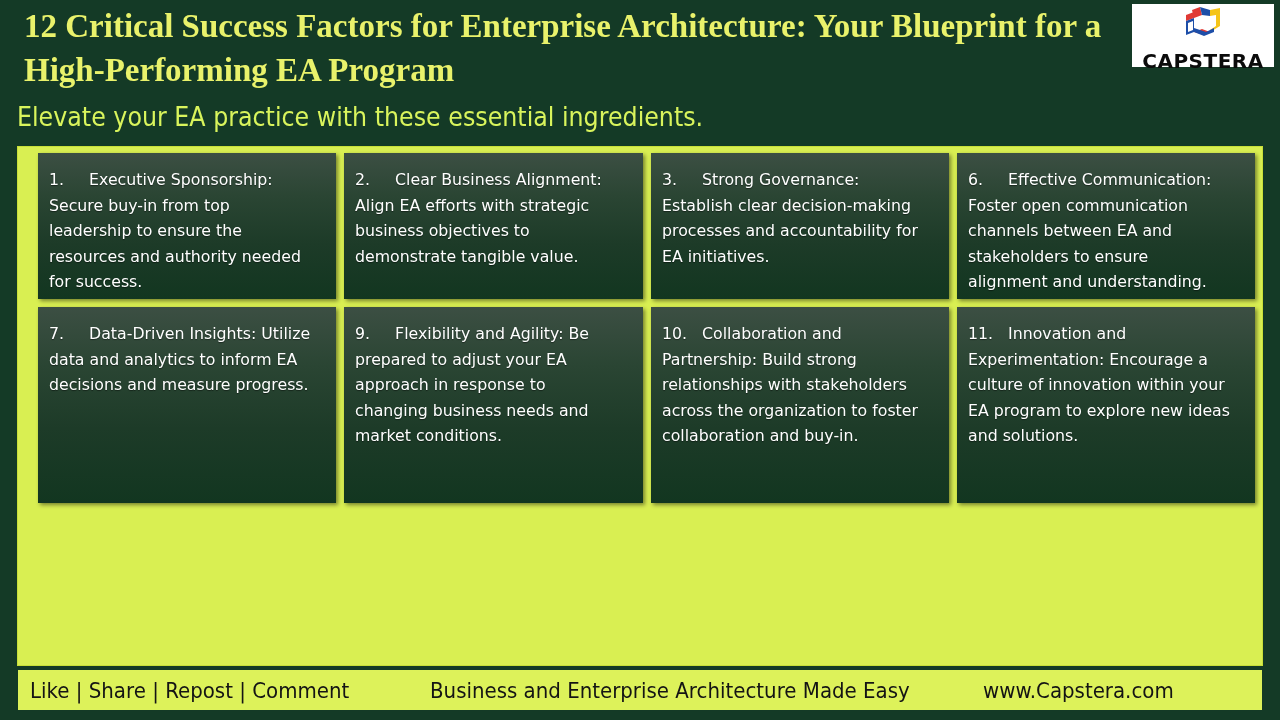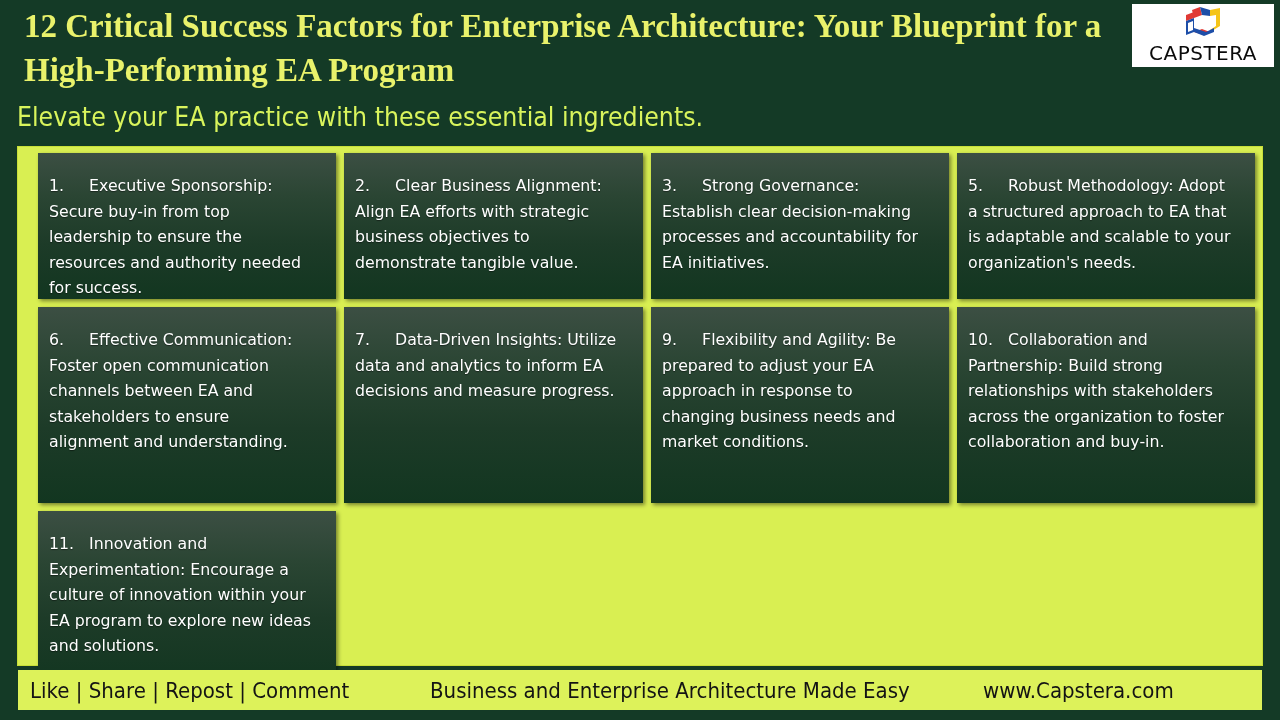--- a/index.html
+++ b/index.html
@@ -64,26 +64,26 @@
     padding-top: 2px;
     box-sizing: border-box;
   }
   #logo-mark {
     width: 46px;
     height: 32px;
     position: relative;
   }
   #logo-text {
     font-family: "DejaVu Sans", sans-serif;
-    font-weight: normal;
+    font-weight: bold;
     font-size: 20px;
     letter-spacing: 0.5px;
     color: #0b0b0b;
     line-height: 22px;
-    margin-top: 4px;
+    margin-top: 12px;
   }
 
   
   #panel {
     position: absolute;
     left: 18px;
     top: 147px;
     width: 1244px;
     height: 518px;
     background: #d9ef52;
@@ -100,21 +100,21 @@
     display: grid;
     grid-template-columns: repeat(4, 1fr);
     grid-template-rows: 146px 196px 174px;
     gap: 8px;
     padding: 5px 6px 4px 19px;
     box-sizing: border-box;
   }
   .card {
     background: linear-gradient(to bottom, #3c4f43 0%, #2a4533 30%, #1d3b28 62%, #123620 100%);
     box-shadow: 2px 2px 4px rgba(0,0,0,0.45);
-    padding: 20px 10px 8px 11px;
+    padding: 14px 10px 8px 11px;
     box-sizing: border-box;
     overflow: hidden;
   }
   .card-text {
     color: #ffffff;
     font-family: "DejaVu Sans", sans-serif;
     font-size: 16.5px;
     line-height: 25.5px;
     white-space: pre-wrap;
     transform: scaleX(0.955);
@@ -178,23 +178,20 @@
     <div class="card">
       <div class="card-text">1.	Executive Sponsorship: Secure buy-in from top leadership to ensure the resources and authority needed for success.</div>
     </div>
     <div class="card">
       <div class="card-text">2.	Clear Business Alignment: Align EA efforts with strategic business objectives to demonstrate tangible value.</div>
     </div>
     <div class="card">
       <div class="card-text">3.	Strong Governance: Establish clear decision-making processes and accountability for EA initiatives.</div>
     </div>
     <div class="card">
-      <div class="card-text">5.	Robust Methodology: Adopt a structured approach to EA that is adaptable and scalable to your organization's needs.</div>
-    </div>
-    <div class="card">
       <div class="card-text">6.	Effective Communication: Foster open communication channels between EA and stakeholders to ensure alignment and understanding.</div>
     </div>
     <div class="card">
       <div class="card-text">7.	Data-Driven Insights: Utilize data and analytics to inform EA decisions and measure progress.</div>
     </div>
     <div class="card">
       <div class="card-text">9.	Flexibility and Agility: Be prepared to adjust your EA approach in response to changing business needs and market conditions.</div>
     </div>
     <div class="card">
       <div class="card-text">10.	Collaboration and Partnership: Build strong relationships with stakeholders across the organization to foster collaboration and buy-in.</div>

